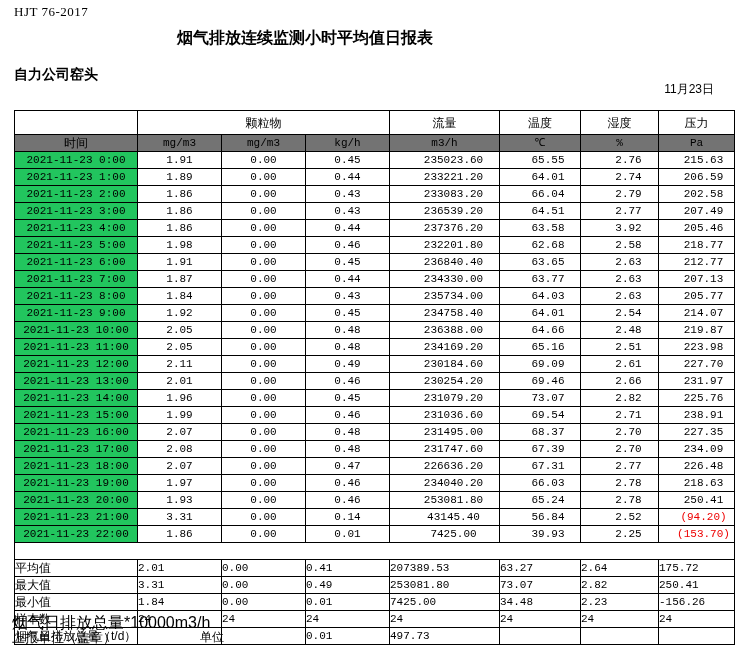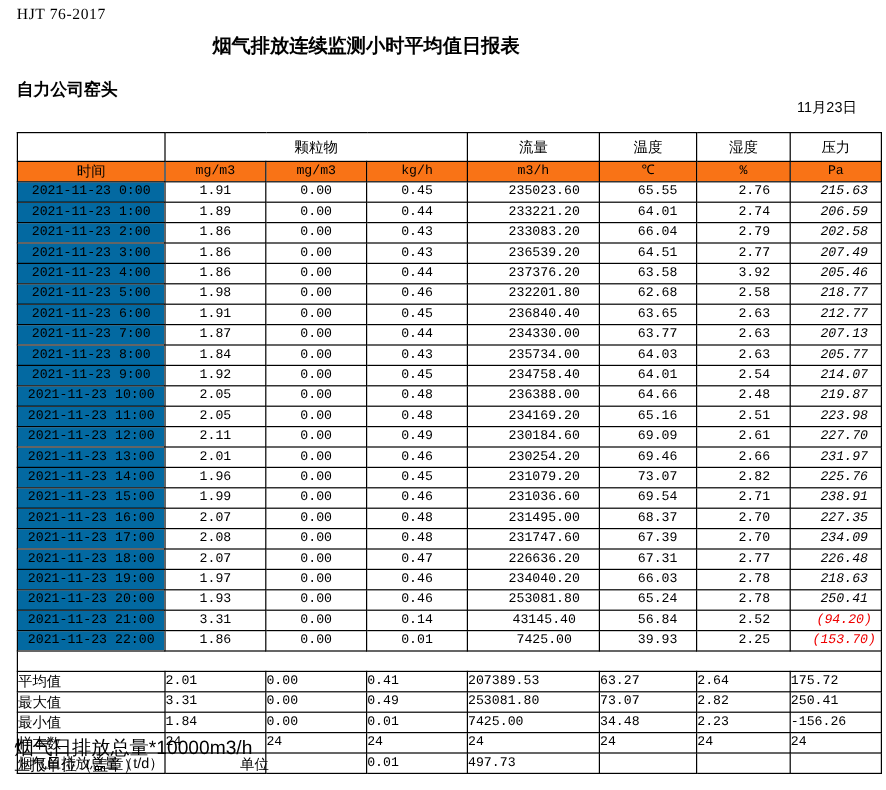--- a/index.html
+++ b/index.html
@@ -74,49 +74,49 @@
   col.c-temp  { width: 81px; }
   col.c-hum   { width: 78px; }
   col.c-pres  { width: 76px; }
 
   .hdr-group {
     height: 24px;
     line-height: 24px;
     font-size: 12px;
   }
   .hdr-unit-row td {
-    background: #f97316;
+    background: #737373;
     font-family: "Liberation Mono", monospace;
     font-size: 11px;
     height: 17px;
     line-height: 17px;
   }
   .hdr-unit-row td.time-cell {
     font-family: "Liberation Sans", sans-serif;
     font-size: 12px;
   }
   tbody.data td {
     font-family: "Liberation Mono", monospace;
     font-size: 11px;
     height: 16px;
     line-height: 16px;
   }
   td.time-col {
-    background: #0369a1;
+    background: #22c55e;
     text-align: left;
     padding-left: 26px;
   }
   td.val {
     text-align: left;
     padding-left: 12px;
   }
   td.val.flow { padding-left: 18px; }
   td.val.temp { padding-left: 16px; }
   td.val.hum  { padding-left: 18px; }
-  td.val.pres { padding-left: 14px; font-style: italic; }
+  td.val.pres { padding-left: 14px; }
   td.neg { color: #ee0000; }
   tbody.summary td {
     font-family: "Liberation Mono", monospace;
     font-size: 11px;
     height: 16px;
     line-height: 16px;
     text-align: left;
   }
   tbody.summary td.label {
     font-family: "Liberation Sans", sans-serif;

